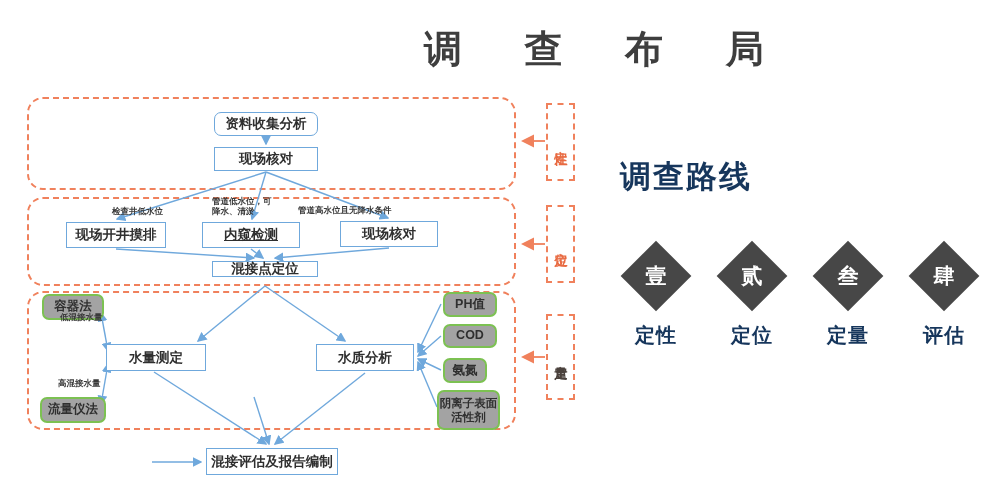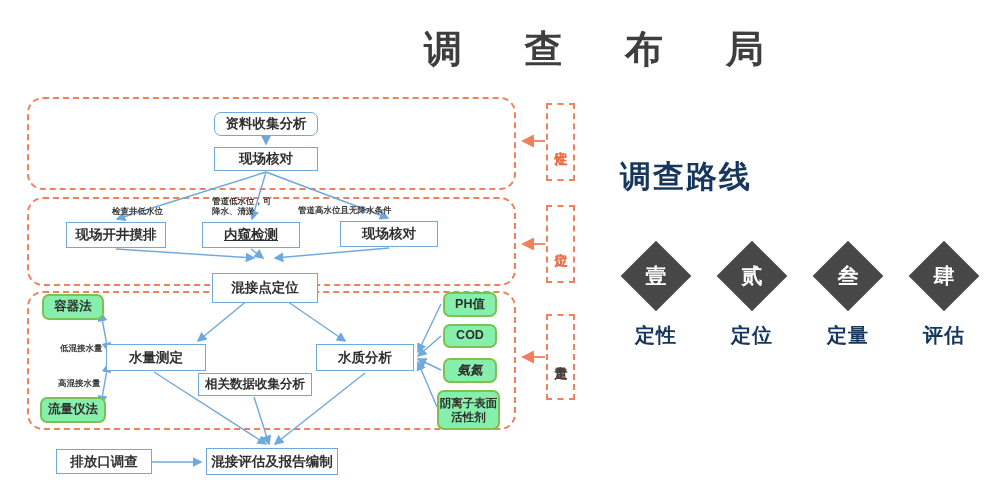--- a/index.html
+++ b/index.html
@@ -13,21 +13,21 @@
 
   .vlabel{position:absolute;border:2px dashed #f0815c;background:#fff;z-index:2;box-sizing:border-box;
           display:flex;align-items:center;justify-content:center;}
   .vlabel span{writing-mode:vertical-rl;text-orientation:upright;font-size:13px;font-weight:bold;
           color:#e86a41;letter-spacing:2px;}
   .vlabel.dark span{color:#4a413c;}
 
   .box{position:absolute;background:#fff;border:1.5px solid #6fa8dc;z-index:2;box-sizing:border-box;
        display:flex;align-items:center;justify-content:center;font-weight:bold;color:#2f2f2f;
        font-size:13.5px;white-space:nowrap;}
-  .gbox{position:absolute;background:#86efac;border:2px solid #7cc152;border-radius:7px;z-index:2;
+  .gbox{position:absolute;background:#a3a3a3;border:2px solid #7cc152;border-radius:7px;z-index:2;
         box-sizing:border-box;display:flex;align-items:center;justify-content:center;text-align:center;
         font-weight:bold;color:#2f2f2f;font-size:12.5px;line-height:1.25;}
   .note{position:absolute;font-size:8.5px;font-weight:bold;color:#3a3a3a;z-index:3;line-height:1.2;}
 
   .connector-layer{position:absolute;left:0;top:0;z-index:1;}
 
   .route-heading{position:absolute;left:620px;top:156px;font-size:31px;font-weight:bold;
                  color:#16365c;letter-spacing:2px;}
   .step{position:absolute;top:240px;width:76px;text-align:center;z-index:2;}
   .diamond-wrap{position:relative;width:76px;height:72px;}
@@ -98,59 +98,53 @@
 
   <div class="box" style="left:66px;top:222px;width:100px;height:26px;text-align:center;">
     <span>现场开井摸排</span>
   </div>
   <div class="box" style="left:202px;top:222px;width:98px;height:26px;text-decoration:underline;">
     <span>内窥检测</span>
   </div>
   <div class="box" style="left:340px;top:221px;width:98px;height:26px;">
     <span>现场核对</span>
   </div>
-  <div class="box" style="left:212px;top:261px;width:106px;height:30px;margin-top:12px;">
+  <div class="box" style="left:212px;top:261px;width:106px;height:16px;">
     <span>混接点定位</span>
   </div>
 
   <div class="gbox" style="left:42px;top:294px;width:62px;height:26px;">
     <span>容器法</span>
   </div>
-  <div class="note" style="left:60px;top:344px;font-family:Liberation Mono, monospace;">低混接水量</div>
+  <div class="note" style="left:60px;top:312px;">低混接水量</div>
   <div class="note" style="left:58px;top:378px;">高混接水量</div>
   <div class="gbox" style="left:40px;top:397px;width:66px;height:26px;">
     <span>流量仪法</span>
   </div>
 
   <div class="box" style="left:106px;top:344px;width:100px;height:27px;">
     <span>水量测定</span>
   </div>
   <div class="box" style="left:316px;top:344px;width:98px;height:27px;">
     <span>水质分析</span>
   </div>
-  <div class="box" style="left:198px;top:373px;width:114px;height:23px;font-size:12.5px;">
-    <span>相关数据收集分析</span>
-  </div>
 
   <div class="gbox" style="left:443px;top:292px;width:54px;height:25px;">
     <span>PH值</span>
   </div>
   <div class="gbox" style="left:443px;top:324px;width:54px;height:24px;">
     <span>COD</span>
   </div>
-  <div class="gbox" style="left:443px;top:358px;width:54px;height:25px;font-style:italic;">
+  <div class="gbox" style="left:443px;top:358px;width:44px;height:25px;">
     <span>氨氮</span>
   </div>
   <div class="gbox" style="left:437px;top:390px;width:63px;height:40px;font-size:11.5px;">
     <span>阴离子表面活性剂</span>
   </div>
 
-  <div class="box" style="left:56px;top:449px;width:96px;height:25px;">
-    <span>排放口调查</span>
-  </div>
   <div class="box" style="left:206px;top:448px;width:132px;height:27px;">
     <span>混接评估及报告编制</span>
   </div>
 
   <div class="vlabel" style="left:546px;top:103px;width:29px;height:78px;">
     <span>定性</span>
   </div>
   <div class="vlabel" style="left:546px;top:205px;width:29px;height:78px;">
     <span>定位</span>
   </div>

